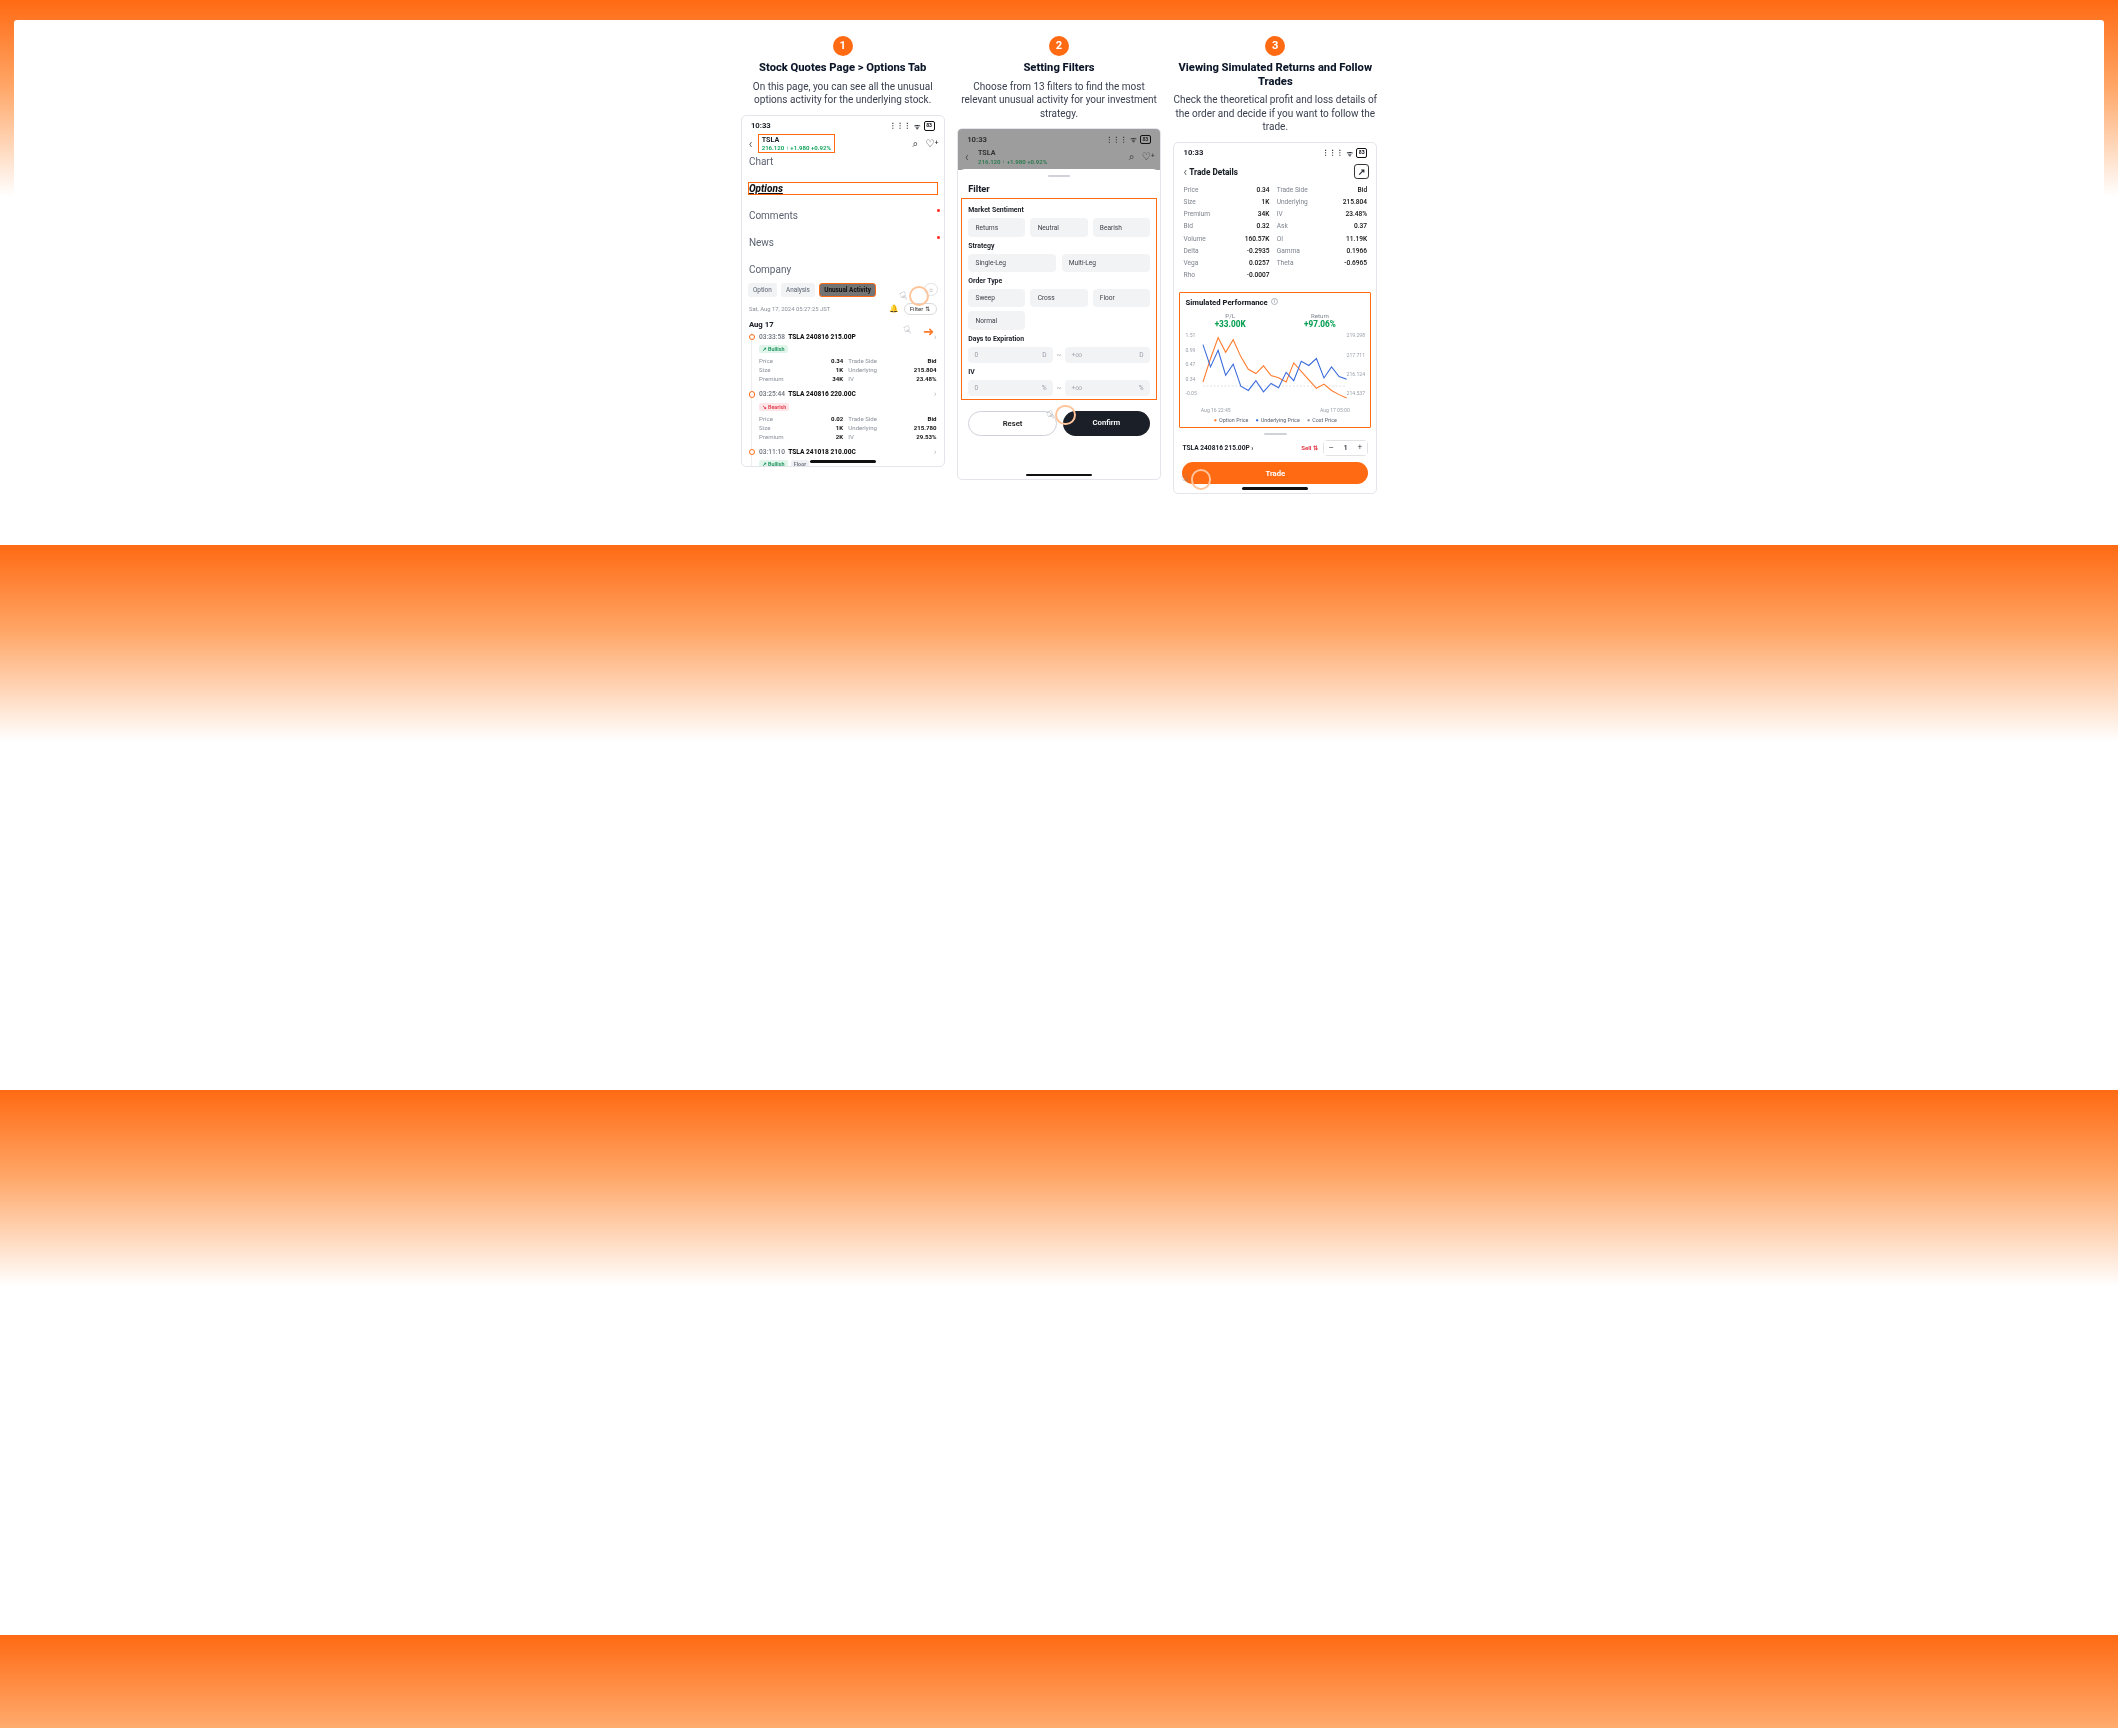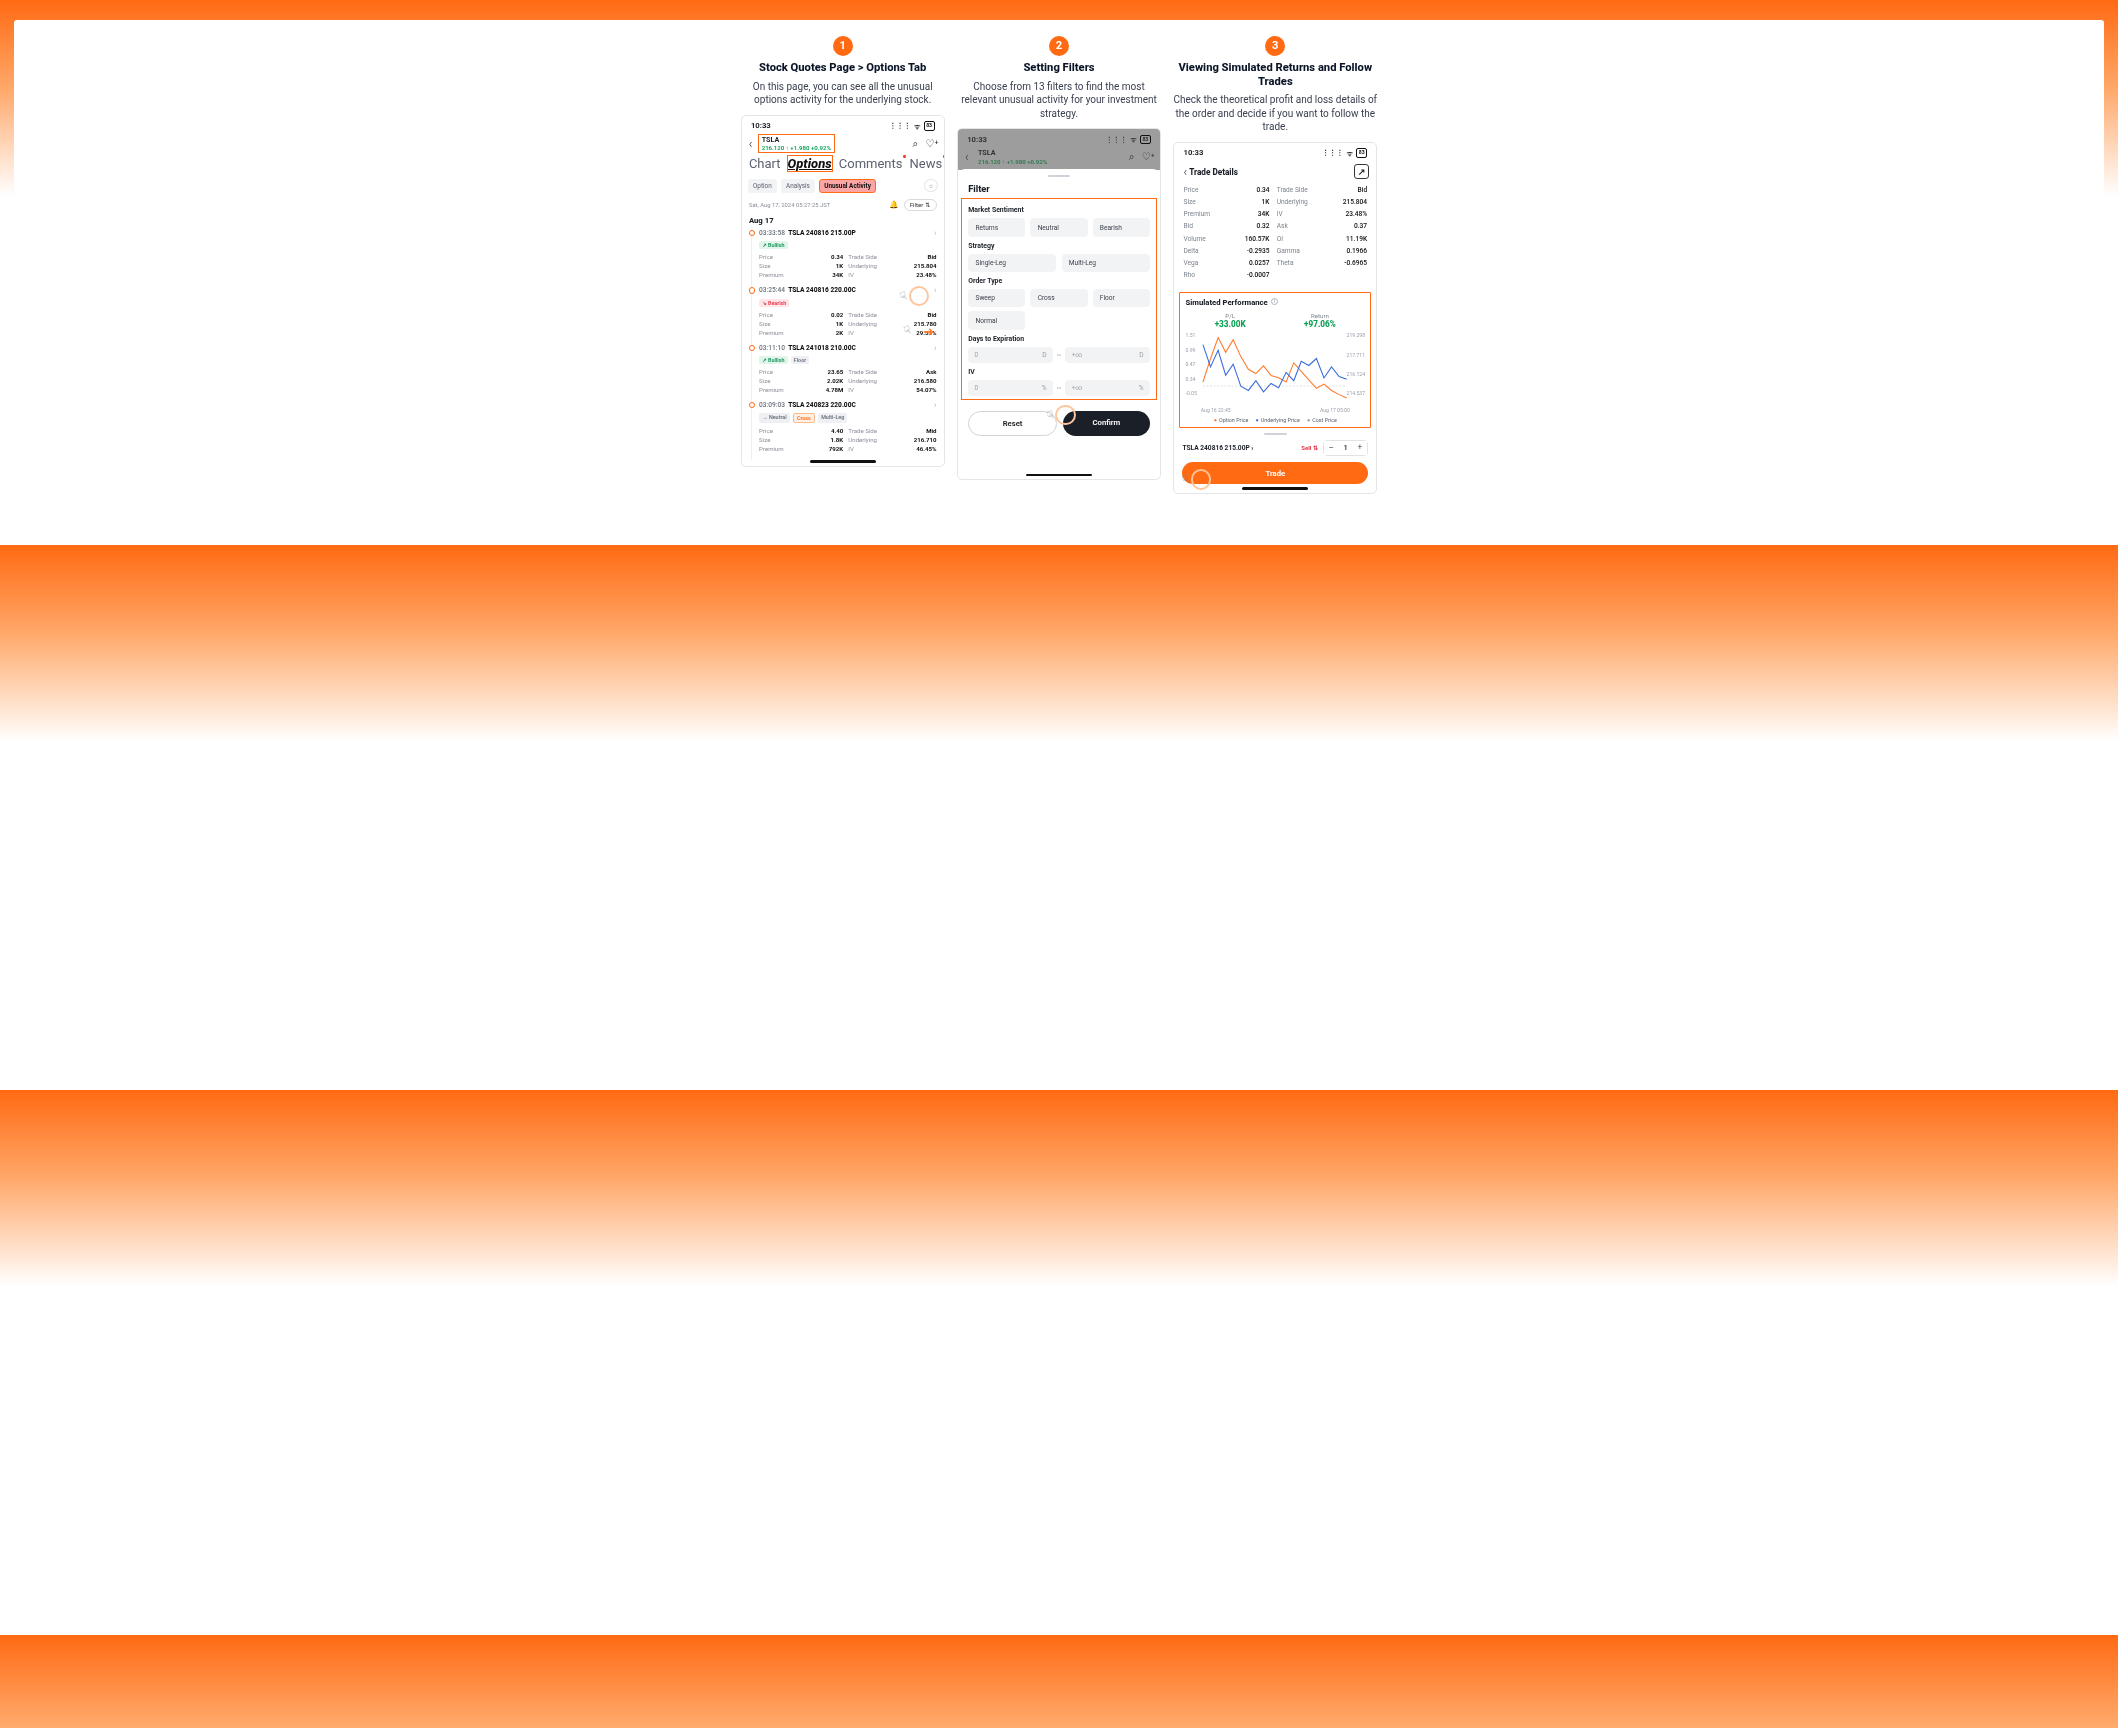--- a/index.html
+++ b/index.html
@@ -20,27 +20,27 @@
   .statusbar { display:flex; justify-content:space-between; align-items:center; padding:5.1px 9.2px 2px; font-weight:700; font-size:7.7px; }
   .statusbar .icons { display:flex; gap:3.1px; align-items:center; font-size:7.2px; }
   .batt { display:inline-flex; align-items:center; border:0.8px solid #111; border-radius:2px; padding:0 1.5px; font-size:5.1px; font-weight:800; line-height:7.2px; }
   .stock-header { display:flex; align-items:center; padding:2px 5.1px 4.1px; gap:4.1px; }
   .back-chevron { font-size:12.3px; font-weight:300; padding:0 2px; cursor:pointer; }
   .ticker-box { display:flex; flex-direction:column; line-height:1.15; padding:1px 3.1px; }
   .hilite { outline:1.5px solid #ff6a13; outline-offset:-0.5px; }
   .ticker-sym { font-weight:700; font-size:7.2px; }
   .ticker-price { color:#0aa054; font-size:6.1px; font-weight:600; }
   .hdr-actions { margin-left:auto; display:flex; gap:7.2px; font-size:10.2px; }
-  .tabs { display:flex; gap:7px; padding:0 7.2px 4.1px; font-size:13px; color:#5b6270; }
+  .tabs { display:flex; gap:16px; padding:0 7.2px 4.1px; font-size:10px; color:#5b6270;flex-direction:column; }
   .tabs .tab { position:relative; cursor:pointer; }
   .tabs .tab.active { color:#111; font-weight:800; font-style:italic; text-decoration:underline; }
   .tabs .dot::after { content:""; position:absolute; top:-1px; right:-3.1px; width:2.6px; height:2.6px; background:#ff3b30; border-radius:50%; }
   .subtabs { display:flex; gap:4.1px; padding:3.1px 6.1px; align-items:center; }
   .subtab { background:#f2f3f5; color:#5b6270; padding:3.1px 5.1px; border-radius:3.1px; font-size:6.4px; cursor:pointer; }
-  .subtab.active { background:#fca5a5; color:#111; font-weight:700; border:1.5px solid #ff6a13; padding:2px 4.1px; }
+  .subtab.active { background:#737373; color:#111; font-weight:700; border:1.5px solid #ff6a13; padding:2px 4.1px; }
   .bulb { margin-left:auto; width:13.3px; height:13.3px; border:0.5px solid #e0e2e6; border-radius:50%; display:flex; align-items:center; justify-content:center; font-size:6.6px; color:#888; }
   .meta-row { display:flex; justify-content:space-between; align-items:center; padding:3.1px 7.2px; font-size:5.9px; color:#8a8f99; }
   .meta-row .right { display:flex; gap:5.1px; align-items:center; }
   .bell { font-size:7.7px; color:#555; }
   .filter-link { border:0.5px solid #d8dade; border-radius:7.2px; padding:1.5px 5.1px; font-size:6.1px; color:#333; display:flex; align-items:center; gap:2px; }
   .date-head { font-weight:800; font-size:7.7px; padding:2px 7.2px 3.1px; }
   .activity { padding:0 7.2px; }
   .act-item { border-left:1px solid #eee; margin-left:2px; padding:0 0 7.2px 7.2px; position:relative; }
   .act-item::before { content:""; position:absolute; left:-3.1px; top:2px; width:4.1px; height:4.1px; border:1px solid #ff6a13; background:#fff; border-radius:50%; }
   .act-head { display:flex; align-items:center; gap:3.1px; font-size:6.6px; }

